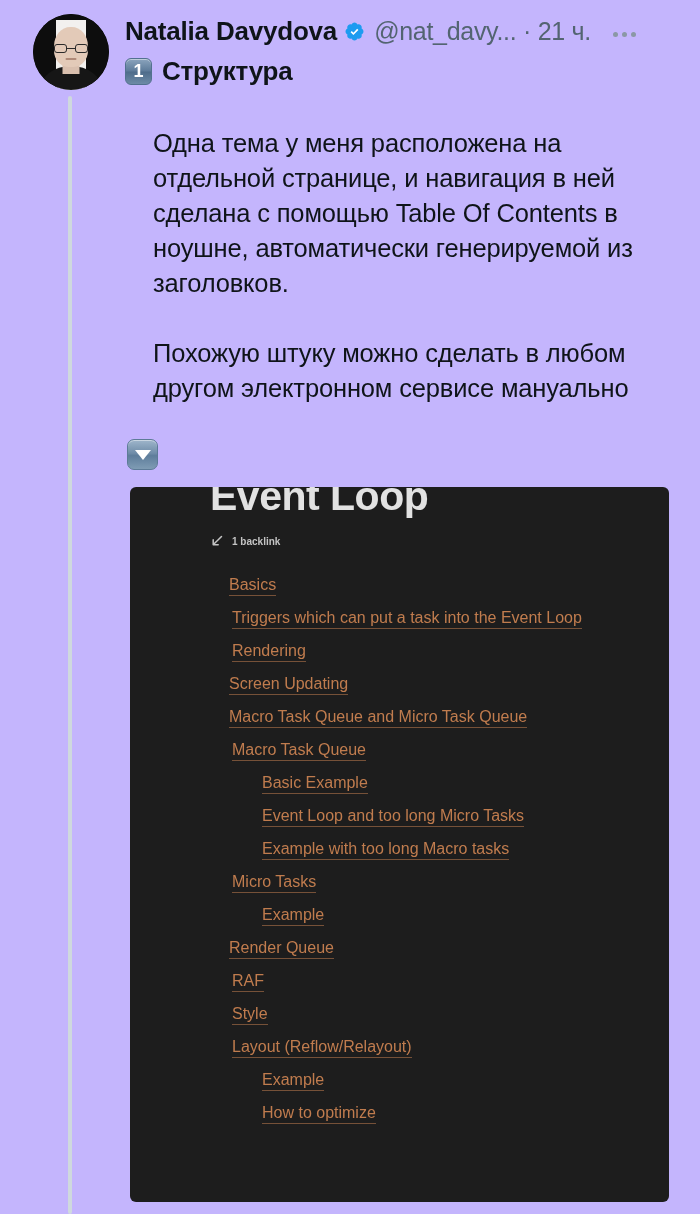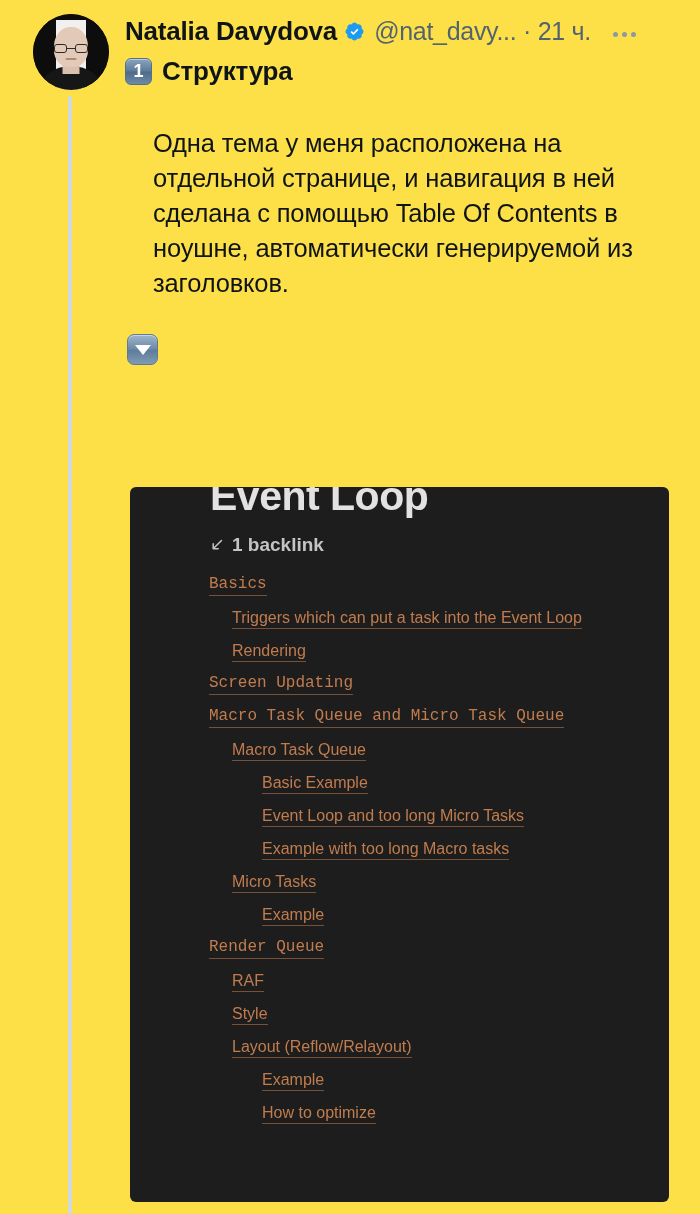--- a/index.html
+++ b/index.html
@@ -6,21 +6,21 @@
   * { margin:0; padding:0; box-sizing:border-box; }
   html, body {
     width:700px; height:1214px;
     background:#ffffff;
     font-family:"Liberation Sans", sans-serif;
     overflow:hidden;
   }
   .tweet {
     position:relative;
     width:700px; height:1214px;
-    background:#fde047;
+    background:#c4b5fd;
   }
 
   
   .header {
     position:absolute;
     left:0; top:0;
     width:700px; height:112px;
   }
   .avatar-wrap {
     position:absolute;
@@ -233,21 +233,21 @@
     letter-spacing:-0.5px;
     white-space:nowrap;
   }
   .backlink {
     position:absolute;
     left:80px; top:47px;
     display:flex;
     align-items:center;
     gap:8px;
     color:#c4c4c4;
-    font-size:19px;
+    font-size:10px;
     font-weight:bold;
   }
   .backlink svg { display:block; }
 
   .toc {
     position:absolute;
     left:0; top:88px;
     width:100%;
   }
   .toc-item {
@@ -256,21 +256,21 @@
     font-size:16px;
     line-height:19px;
     height:33px;
     text-decoration:none;
     white-space:nowrap;
   }
   .toc-item span {
     border-bottom:1px solid rgba(192,124,78,.55);
     padding-bottom:2px;
   }
-  .lvl0 { padding-left:79px;font-family:Liberation Mono, monospace; }
+  .lvl0 { padding-left:99px; }
   .lvl1 { padding-left:102px; }
   .lvl2 { padding-left:132px; }
 </style>
 </head>
 <body>
 
 <div class="tweet">
 
   <div class="header">
 
@@ -313,20 +313,21 @@
         <div class="keycap">1</div>
         <div class="tweet-title">Структура</div>
       </div>
     </div>
   </div>
 
   <div class="thread-line"></div>
 
   <div class="body">
     <p class="para">Одна тема у меня расположена на отдельной странице, и навигация в ней сделана с помощью Table Of Contents в ноушне, автоматически генерируемой из заголовков.</p>
+    <p class="para">Похожую штуку можно сделать в любом другом электронном сервисе мануально</p>
     <div class="emoji-arrow">
       <div class="tri"></div>
     </div>
   </div>
 
   <div class="card">
     <div class="card-title">Event Loop</div>
 
     <div class="backlink">
       <svg width="14" height="14" viewBox="0 0 14 14">

